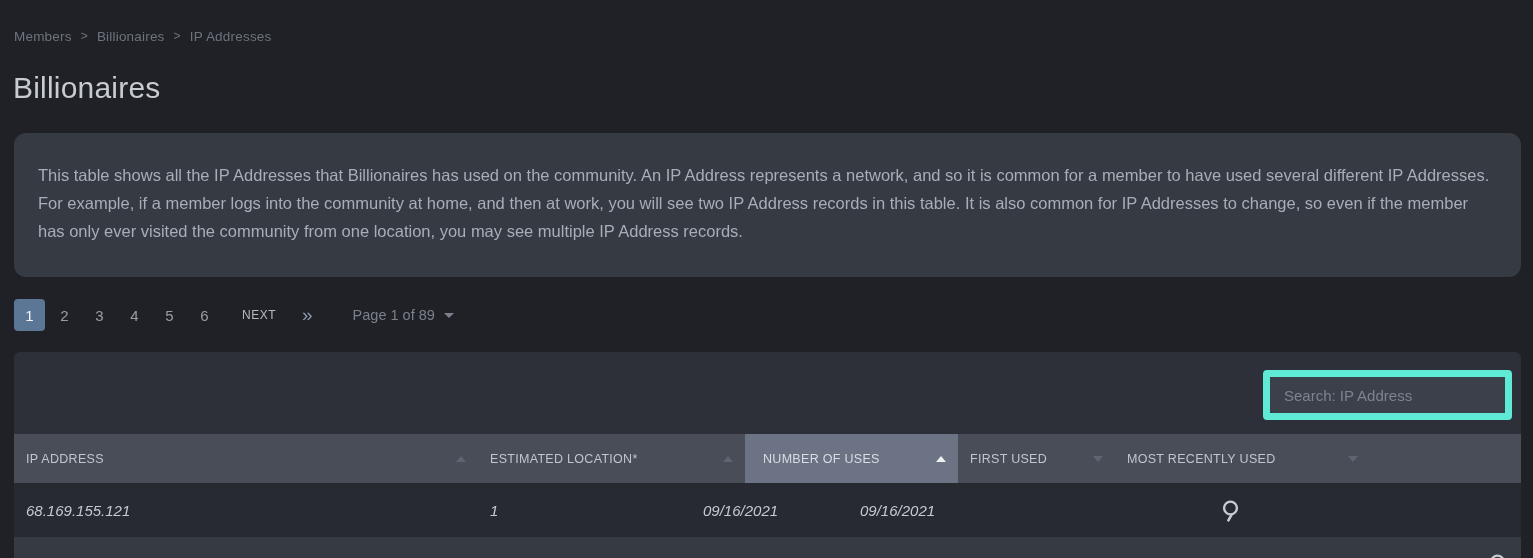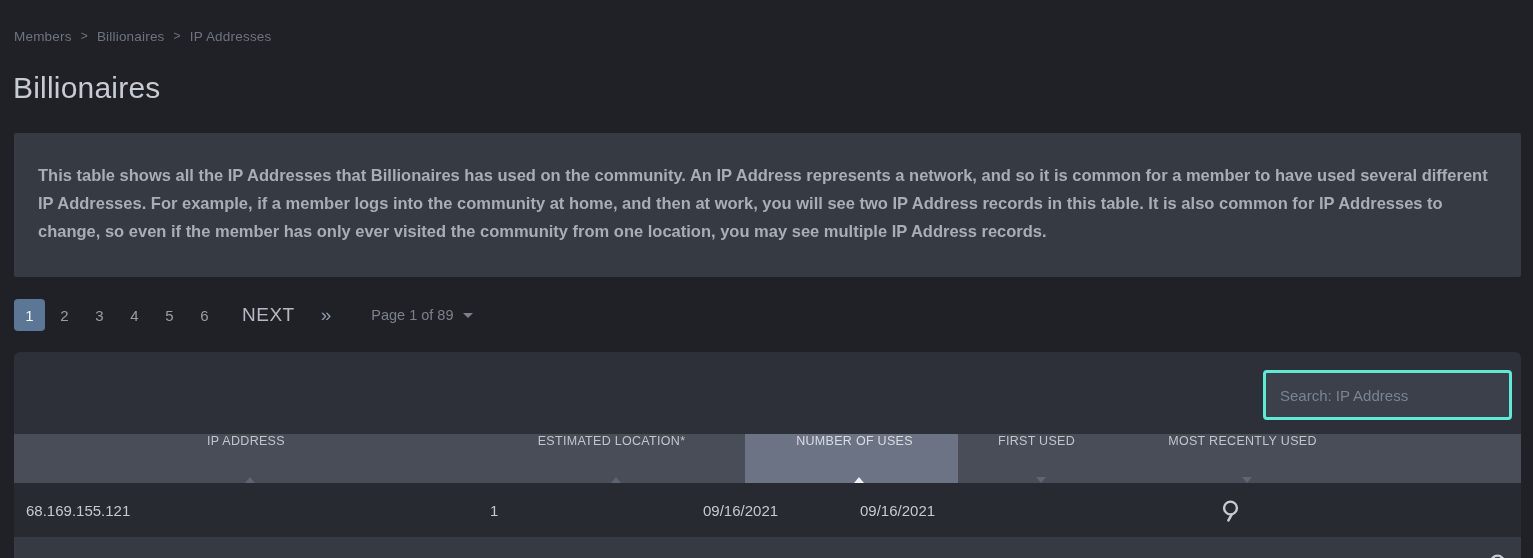--- a/index.html
+++ b/index.html
@@ -24,40 +24,40 @@
   
   .page-title {
     position:absolute; left:13px; top:71px;
     font-size:30px; font-weight:400; color:#c7cbd2; letter-spacing:.2px;
   }
 
   
   .info-box {
     position:absolute; left:14px; top:133px;
     width:1507px; height:144px;
-    background:#363a42; border-radius:2px;
+    background:#363a42; border-radius:12px;
     padding:28px 26px 0 24px;
-    color:#a8adb7; font-size:16.5px; line-height:28px;font-weight:bold;
+    color:#a8adb7; font-size:16.5px; line-height:28px;
   }
 
   
   .pagination {
     position:absolute; left:14px; top:299px; height:32px;
     display:flex; align-items:center;
   }
   .page-btn {
     min-width:31px; height:32px; margin-right:4px;
     display:flex; align-items:center; justify-content:center;
     font-size:15px; color:#989ea7; border-radius:4px; cursor:pointer;
   }
   .page-btn.active { background:#5b7795; color:#f2f4f6; }
   .next-btn {
     margin-left:8px; padding:0 10px; height:32px;
     display:flex; align-items:center;
-    font-size:19px; letter-spacing:.5px; color:#b5b9c1; cursor:pointer;
+    font-size:12px; letter-spacing:.5px; color:#b5b9c1; cursor:pointer;
   }
   .last-btn {
     margin-left:16px; font-size:19px; color:#8d99ae; cursor:pointer;
     display:flex; align-items:center;
   }
   .page-jump {
     margin-left:40px; display:flex; align-items:center; gap:9px;
     font-size:14.5px; color:#7b818c; cursor:pointer;
   }
   .caret-down {
@@ -69,53 +69,53 @@
   
   .table-panel {
     position:absolute; left:14px; top:352px;
     width:1507px; height:206px;
     background:#2d3038; border-radius:6px 6px 0 0;
     overflow:hidden;
   }
   .search-input {
     position:absolute; top:18px; left:1249px;
     width:249px; height:50px;
-    background:#3b404b; border:3px solid #5eead4; border-radius:4px;
+    background:#3b404b; border:7px solid #5eead4; border-radius:4px;
     padding:0 14px; font-size:15px; color:#c5c9d0;
     font-family:"Liberation Sans", sans-serif;
     outline:none;
   }
   .search-input::placeholder { color:#7d8490; opacity:1; }
 
   .thead {
     position:absolute; top:82px; left:0;
     width:1507px; height:49px; background:#484d57;
     display:flex;
   }
   .th {
     display:flex; align-items:center; justify-content:space-between;
     padding:0 12px; font-size:12.5px; letter-spacing:.3px;
-    color:#c1c5cd; cursor:pointer;flex-direction:column;
+    color:#c1c5cd; cursor:pointer;
   }
   .th.sorted { background:#6b7384; color:#dadde3; }
   .c1 { width:464px; } .c2 { width:267px; } .c3 { width:213px;padding-left:18px; }
   .c4 { width:157px; } .c5 { width:255px; } .c6 { width:151px; }
 
   .arrow { width:0; height:0; display:inline-block; margin-left:8px; }
   .arrow.asc  { border-left:5px solid transparent; border-right:5px solid transparent; border-bottom:6px solid #5e6572; }
   .arrow.desc { border-left:5px solid transparent; border-right:5px solid transparent; border-top:6px solid #5e6572; }
   .th.sorted .arrow.asc { border-bottom-color:#eef0f3; }
 
   .trow {
     position:absolute; left:0; width:1507px; height:54px;
     display:flex; font-size:15px; color:#c5c9d0;
   }
   .trow.row-1 { top:131px; background:#272a30; }
   .trow.row-2 { top:185px; background:#363a43; }
-  .td { display:flex; align-items:center; padding:16px 12px; }
+  .td { display:flex; align-items:center; padding:16px 12px;font-style:italic; }
   .td.actions { justify-content:flex-end; padding-right:13px; }
   .search-row-btn {
     background:none; border:none; cursor:pointer; padding:0;
     display:flex; align-items:center;
   }
 </style>
 </head>
 <body>
 
 <nav class="breadcrumb">

